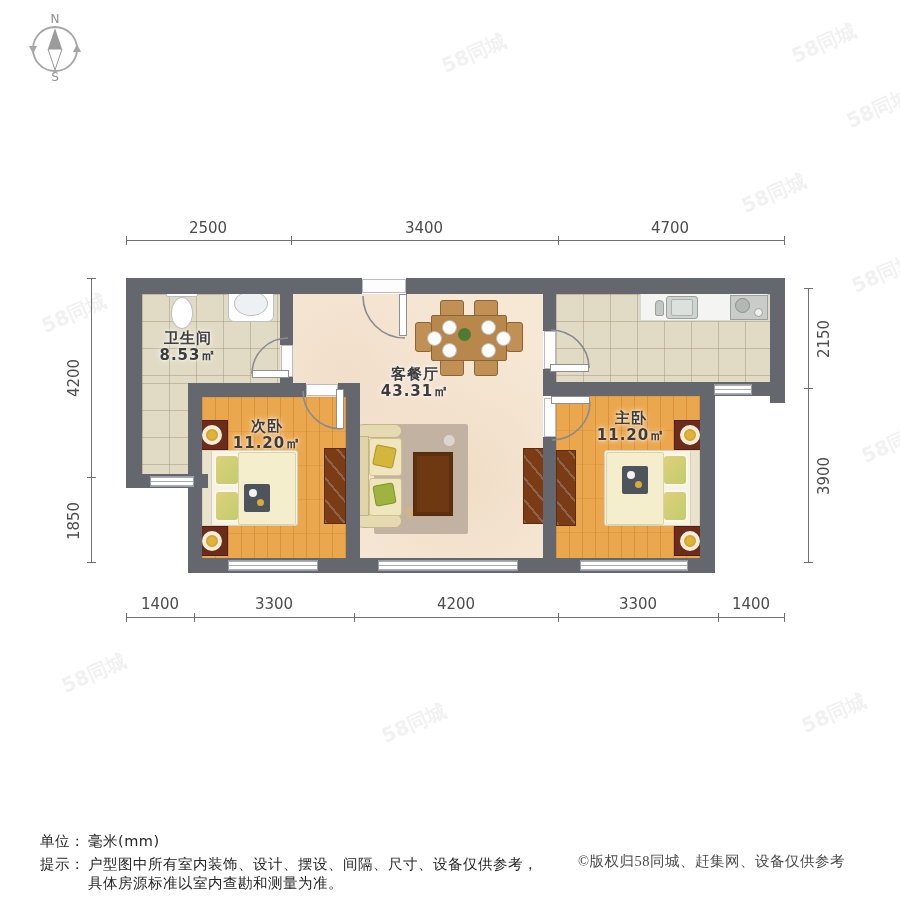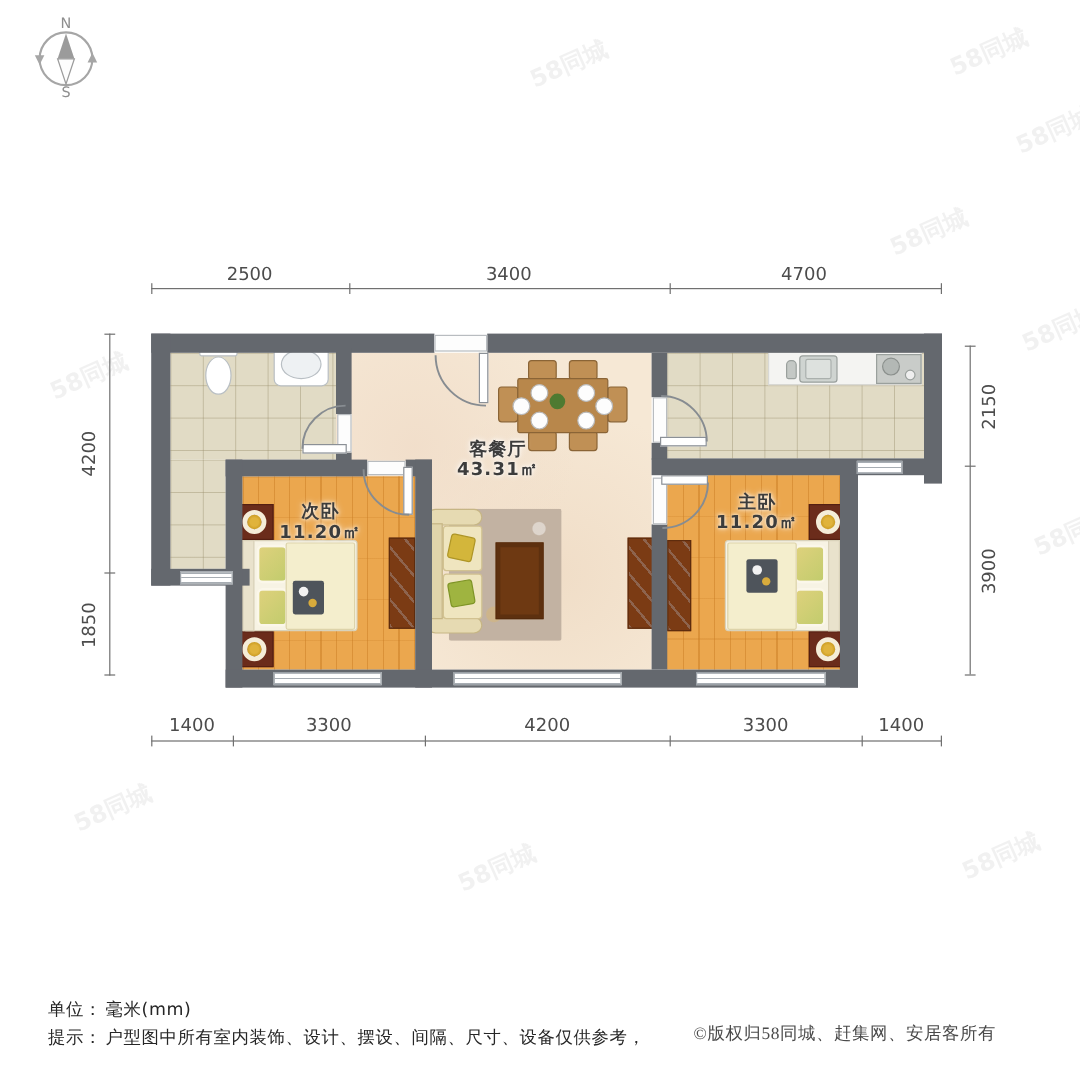--- a/index.html
+++ b/index.html
@@ -197,20 +197,24 @@
   <div class="leaf" style="left:551px;top:396px;width:39px;height:8px"></div>
 
   <svg class="arcs" width="900" height="900" viewBox="0 0 900 900">
     <path d="M 363 296 A 42 42 0 0 0 405 338" fill="none" stroke="#878c91" stroke-width="1.6"></path>
     <path d="M 288 338 A 36 36 0 0 0 252 374" fill="none" stroke="#878c91" stroke-width="1.6"></path>
     <path d="M 303 391 A 38 38 0 0 0 341 429" fill="none" stroke="#878c91" stroke-width="1.6"></path>
     <path d="M 589 368 A 38 38 0 0 0 551 330" fill="none" stroke="#878c91" stroke-width="1.6"></path>
     <path d="M 590 402 A 38 38 0 0 1 552 440" fill="none" stroke="#878c91" stroke-width="1.6"></path>
   </svg>
 
+  <div class="room-label" style="left:128px;top:330px;width:120px">
+    <span>卫生间</span><br>
+    <span>8.53㎡</span>
+  </div>
   <div class="room-label" style="left:355px;top:366px;width:120px">
     <span>客餐厅</span><br>
     <span>43.31㎡</span>
   </div>
   <div class="room-label" style="left:207px;top:418px;width:120px">
     <span>次卧</span><br>
     <span>11.20㎡</span>
   </div>
   <div class="room-label" style="left:571px;top:410px;width:120px">
     <span>主卧</span><br>
@@ -250,15 +254,16 @@
   <div class="dim-tick" style="left:804px;top:288px;width:9px;height:1px"></div>
   <div class="dim-tick" style="left:804px;top:388px;width:9px;height:1px"></div>
   <div class="dim-tick" style="left:804px;top:562px;width:9px;height:1px"></div>
   <div class="dim-label vrot" style="left:794px;top:330px;width:60px">2150</div>
   <div class="dim-label vrot" style="left:794px;top:467px;width:60px">3900</div>
 
   <span class="note" style="left:40px;top:832px">单位：</span>
   <span class="note" style="left:88px;top:832px">毫米(mm)</span>
   <span class="note" style="left:40px;top:855px">提示：</span>
   <span class="note" style="left:88px;top:855px">户型图中所有室内装饰、设计、摆设、间隔、尺寸、设备仅供参考，</span>
-  <span class="copyright" style="left:578px;top:852px">©版权归58同城、赶集网、安居客所有</span>
+  <span class="note" style="left:88px;top:874px">具体房源标准以室内查勘和测量为准。</span>
+  <span class="copyright" style="left:578px;top:852px">©版权归58同城、赶集网、设备仅供参考</span>
 
 </div>
 
 </body></html>

